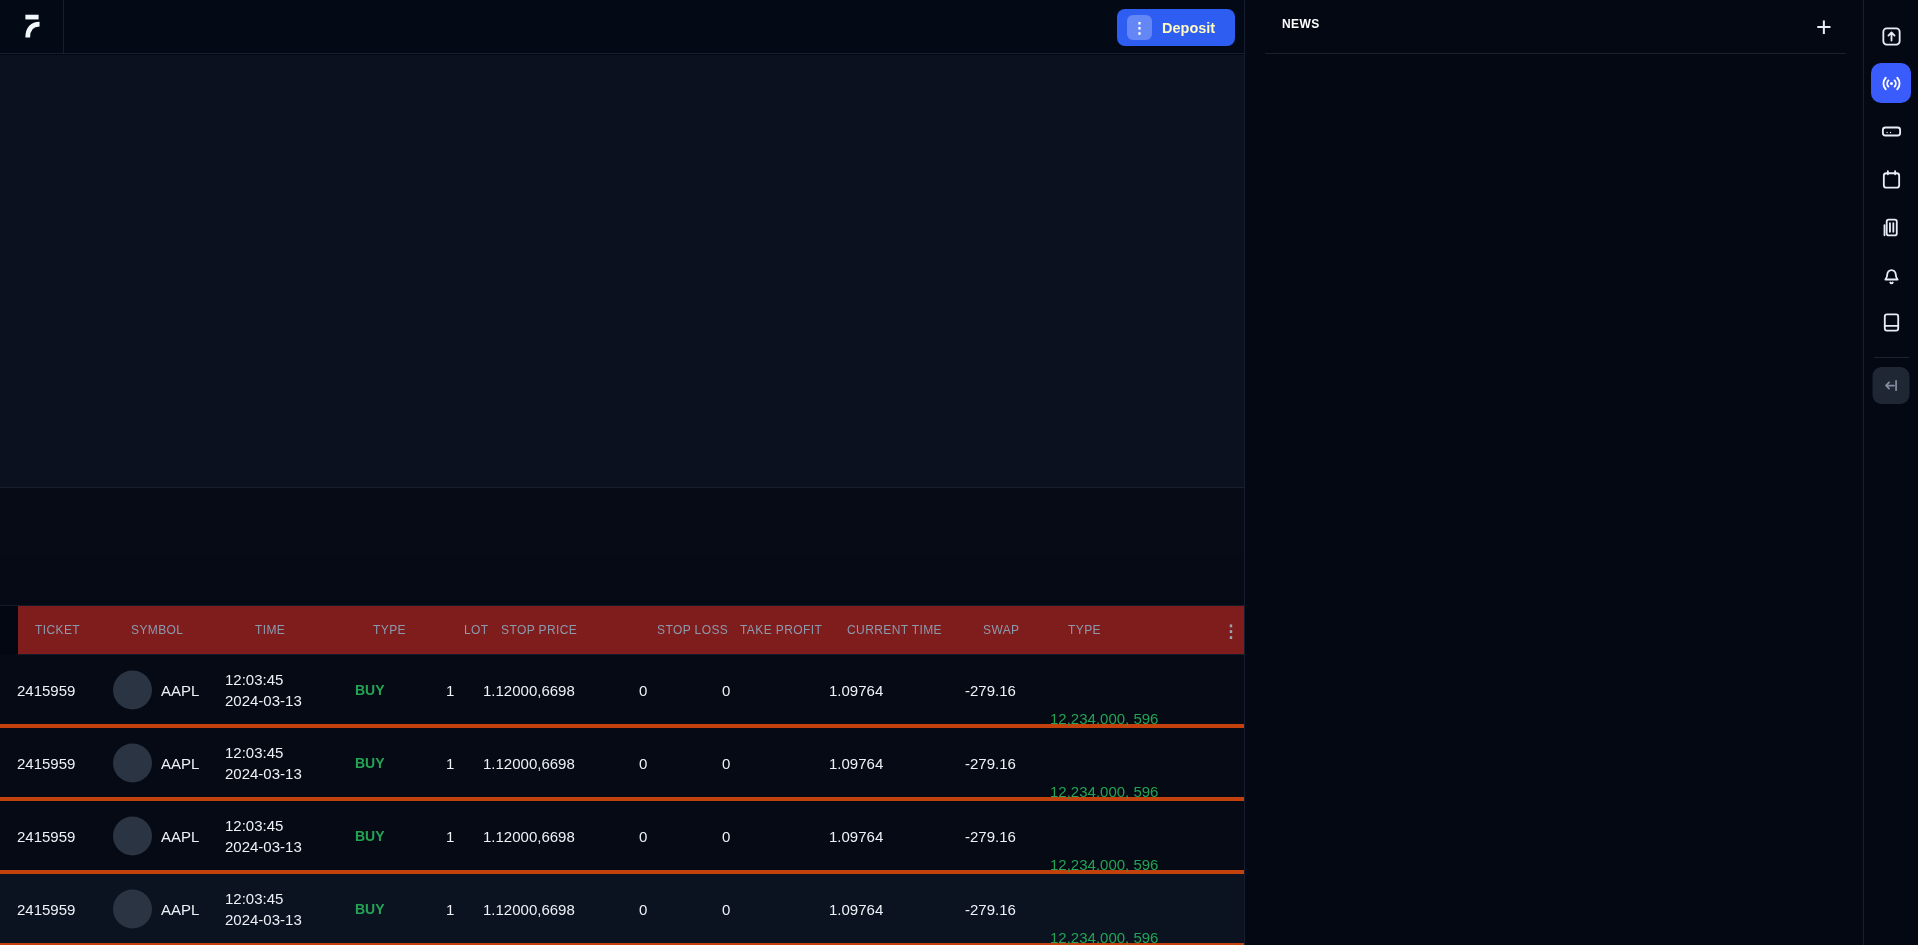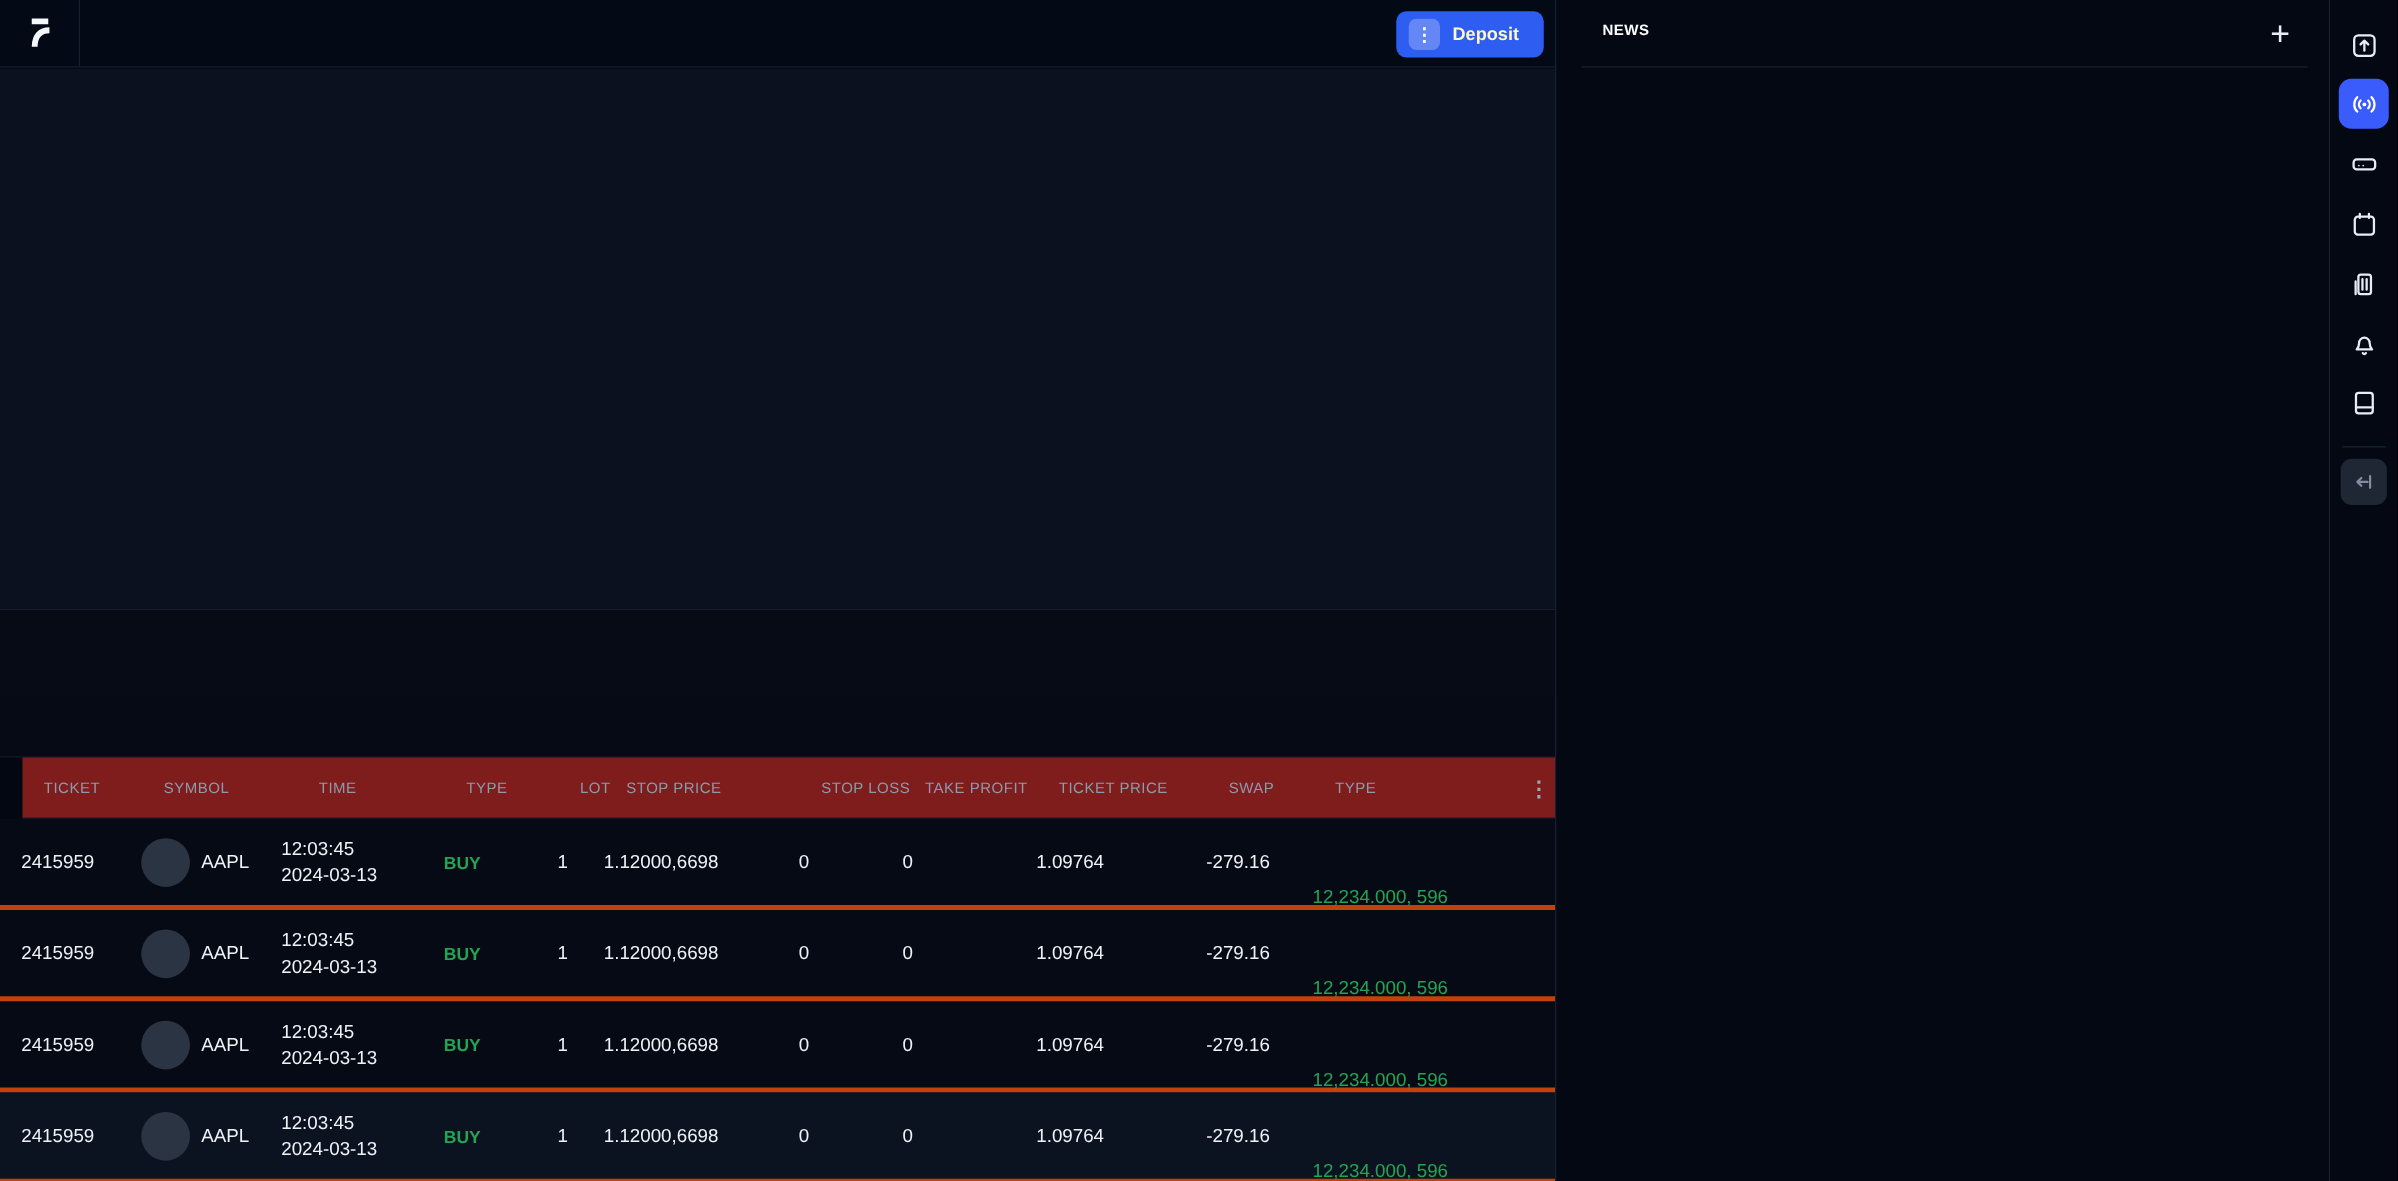--- a/index.html
+++ b/index.html
@@ -117,21 +117,21 @@
 
     <div class="thead">
       <span class="c-ticket">TICKET</span>
       <span class="c-symbol">SYMBOL</span>
       <span class="c-time">TIME</span>
       <span class="c-type">TYPE</span>
       <span class="c-lot">LOT</span>
       <span class="c-open">STOP PRICE</span>
       <span class="c-sl">STOP LOSS</span>
       <span class="c-tp">TAKE PROFIT</span>
-      <span class="c-cur">TICKET PRICE</span>
+      <span class="c-cur">CURRENT TIME</span>
       <span class="c-swap">SWAP</span>
       <span class="c-type2">TYPE</span>
       <button class="kebab">⋮</button>
     </div>
 
     <div class="tbody" id="tbody">
   <div class="trow">
     <span class="c-ticket">2415959</span>
     <span class="avatar"></span>
     <span class="r-symbol">AAPL</span>

